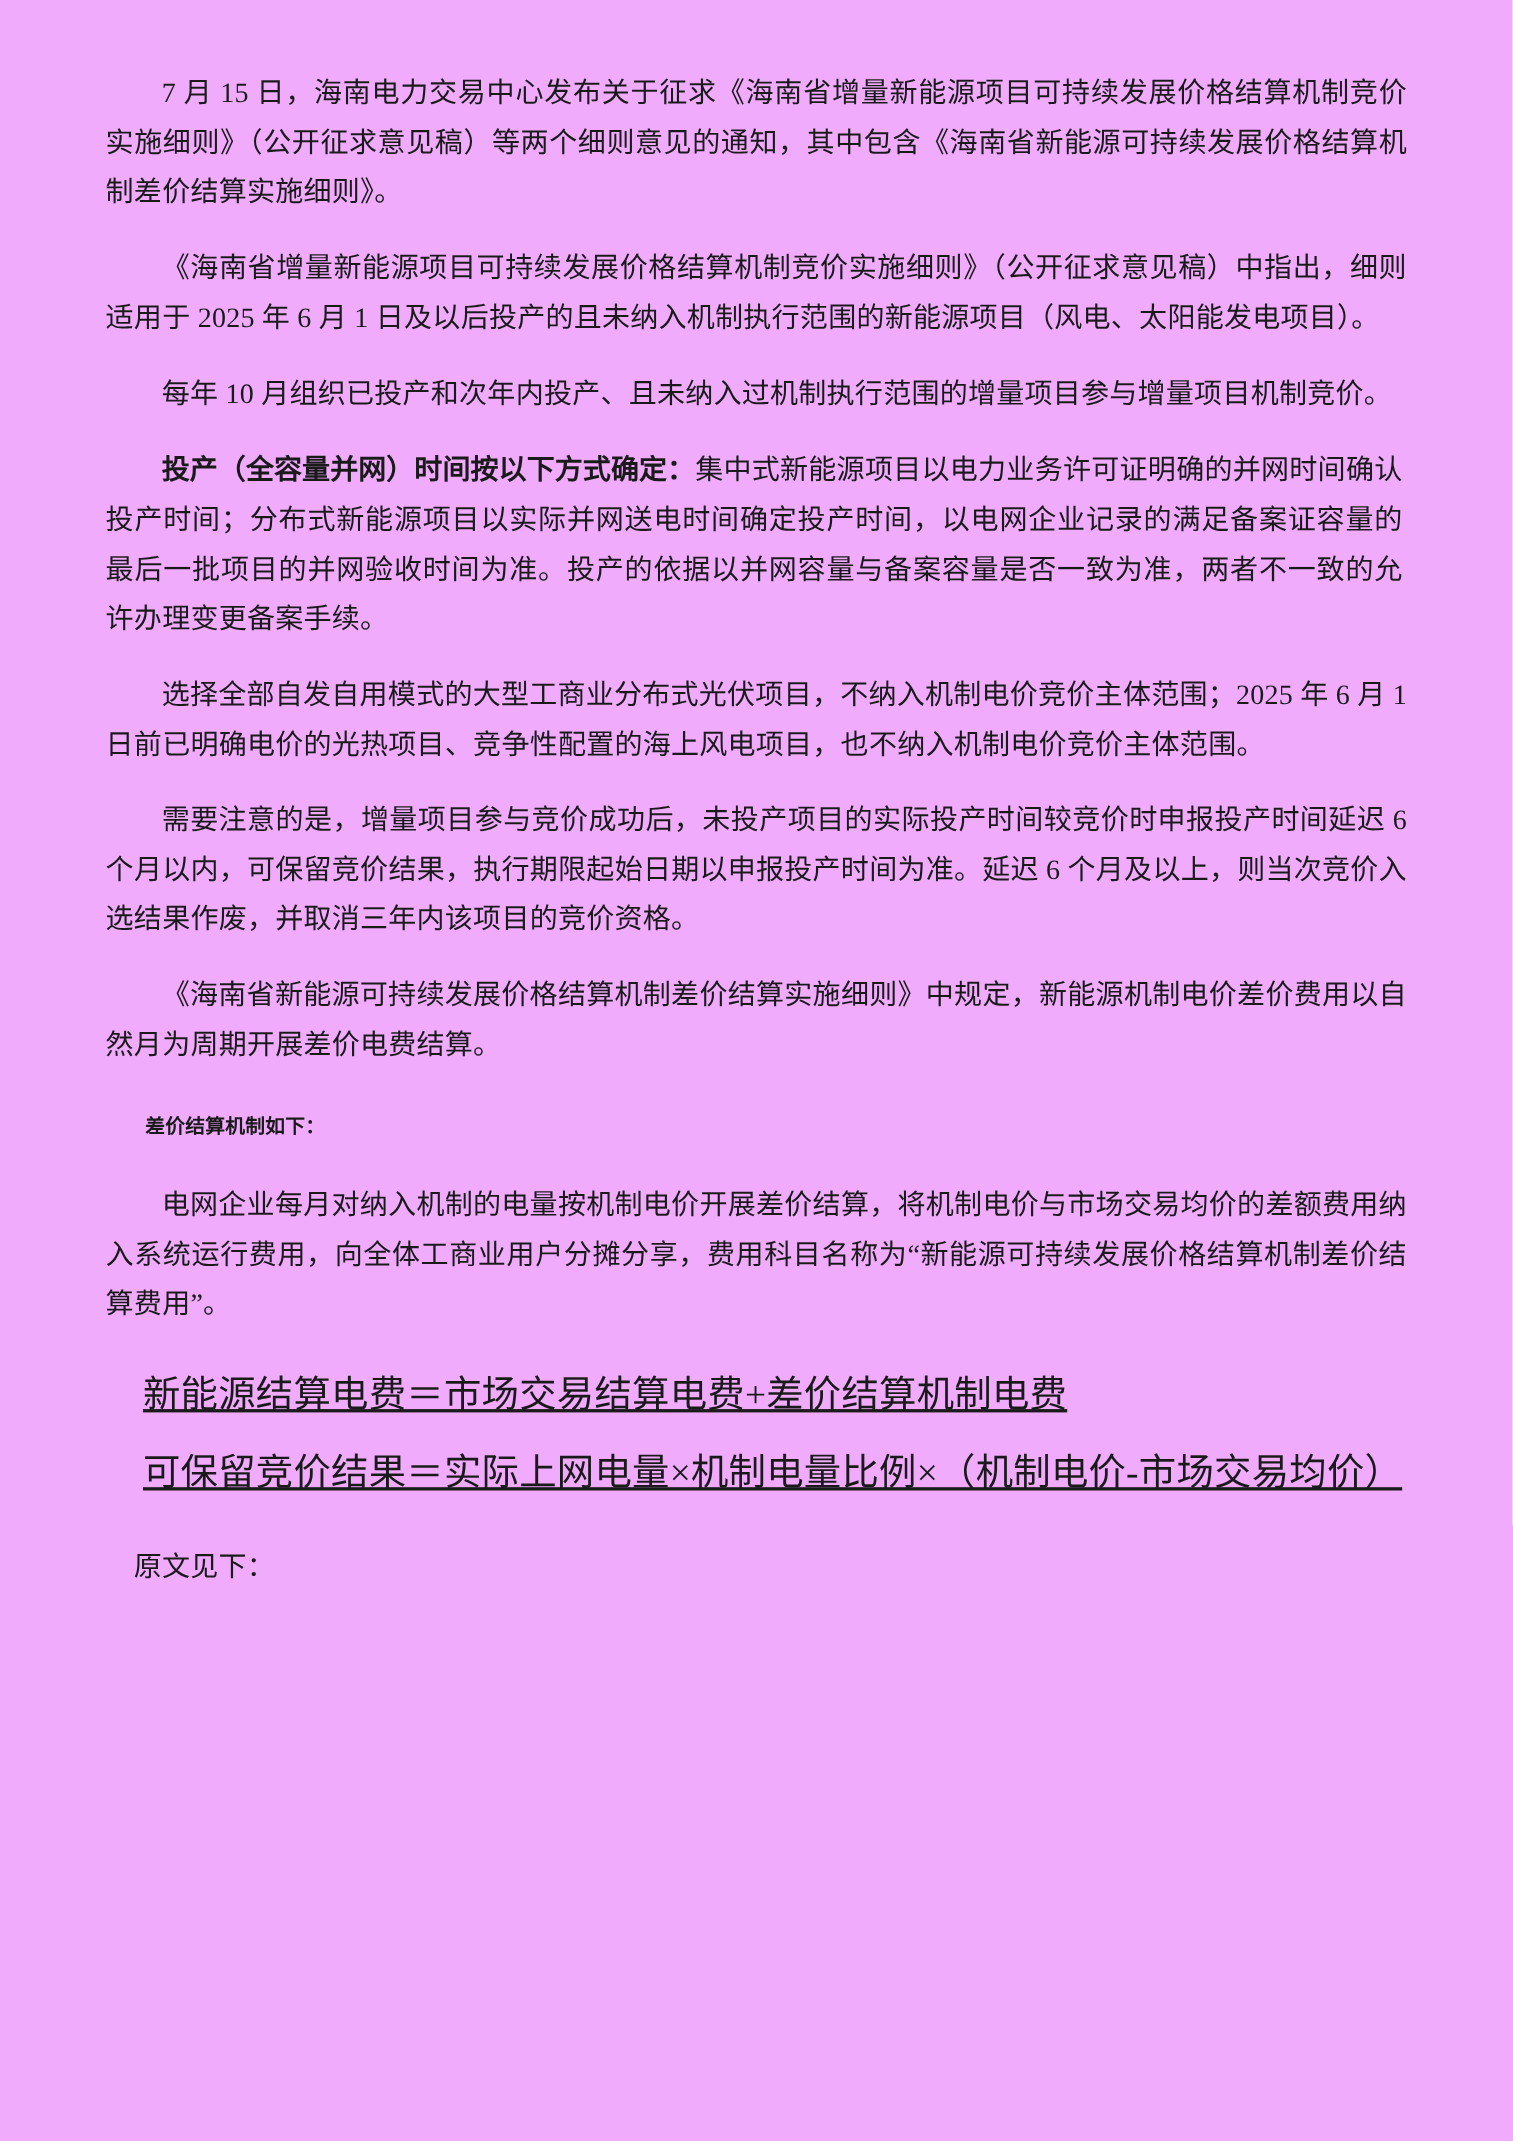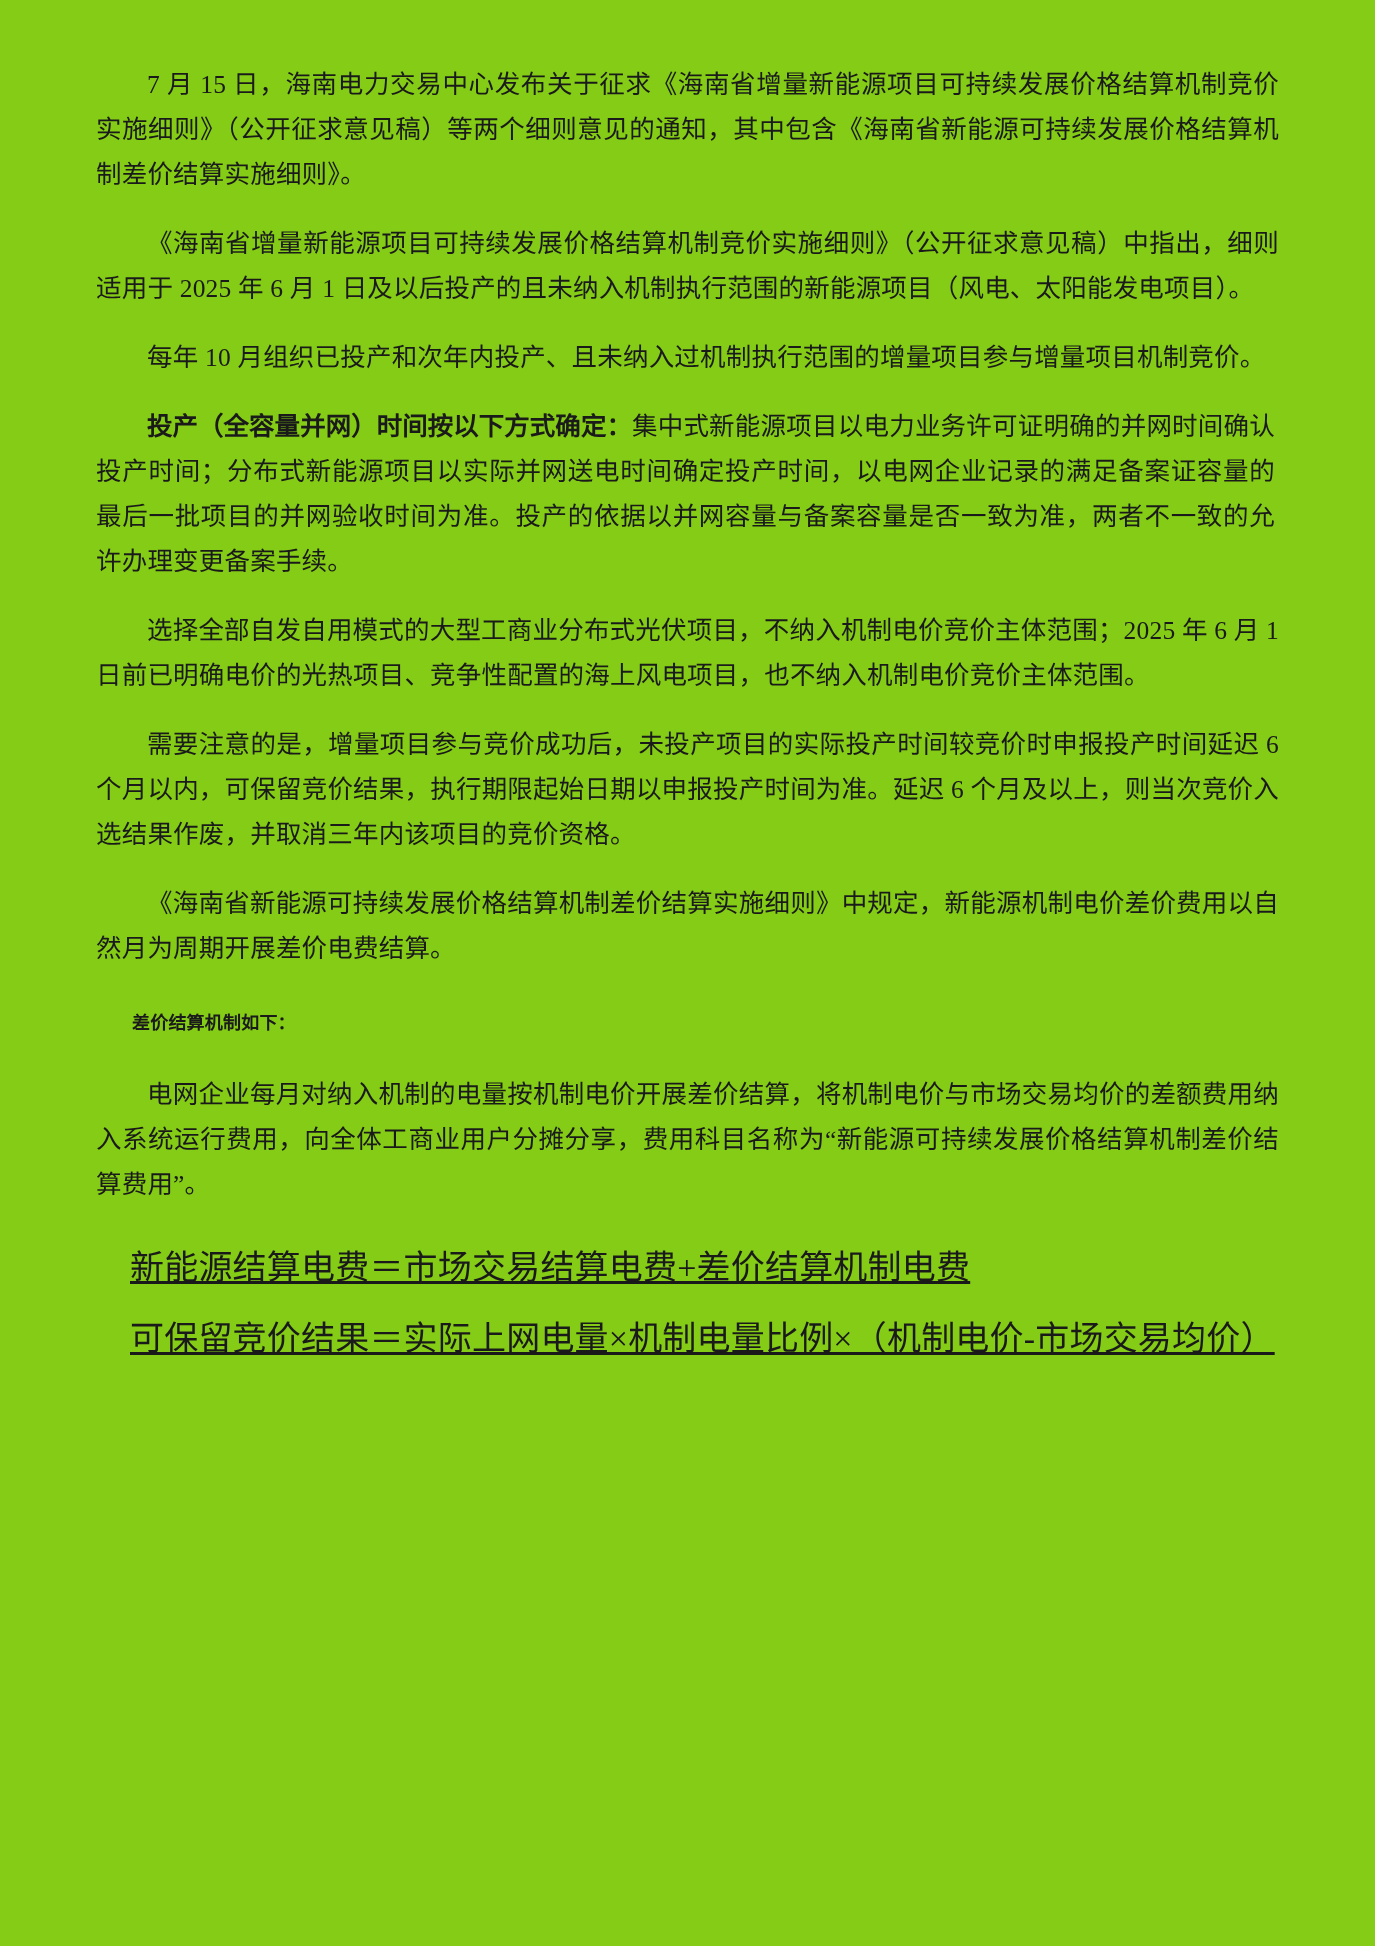--- a/index.html
+++ b/index.html
@@ -4,21 +4,21 @@
 <style>
   html, body {
     margin: 0;
     padding: 0;
     background: #ffffff;
   }
   .page {
     position: relative;
     width: 1375px;
     height: 1946px;
-    background: #84cc16;
+    background: #f0abfc;
     box-sizing: border-box;
     padding: 62px 96px 0 96px;
     font-family: "Liberation Serif", "DejaVu Serif", serif;
     color: #1a1a1a;
     overflow: hidden;
   }
   .doc-body {
     width: 1183px;
   }
   p.para {
@@ -104,15 +104,16 @@
     <p class="para">电网企业每月对纳入机制的电量按机制电价开展差价结算，将机制电价与市场交易均价的差额费用纳入系统运行费用，向全体工商业用户分摊分享，费用科目名称为“新能源可持续发展价格结算机制差价结算费用”。</p>
 
     <div class="spacer-md"></div>
 
     <p class="formula">新能源结算电费＝市场交易结算电费+差价结算机制电费</p>
 
     <p class="formula">可保留竞价结果＝实际上网电量×机制电量比例×（机制电价-市场交易均价）</p>
 
     <div class="spacer-md"></div>
 
+    <p class="closing">原文见下：</p>
 
   </div>
 </div>
 
 </body></html>

